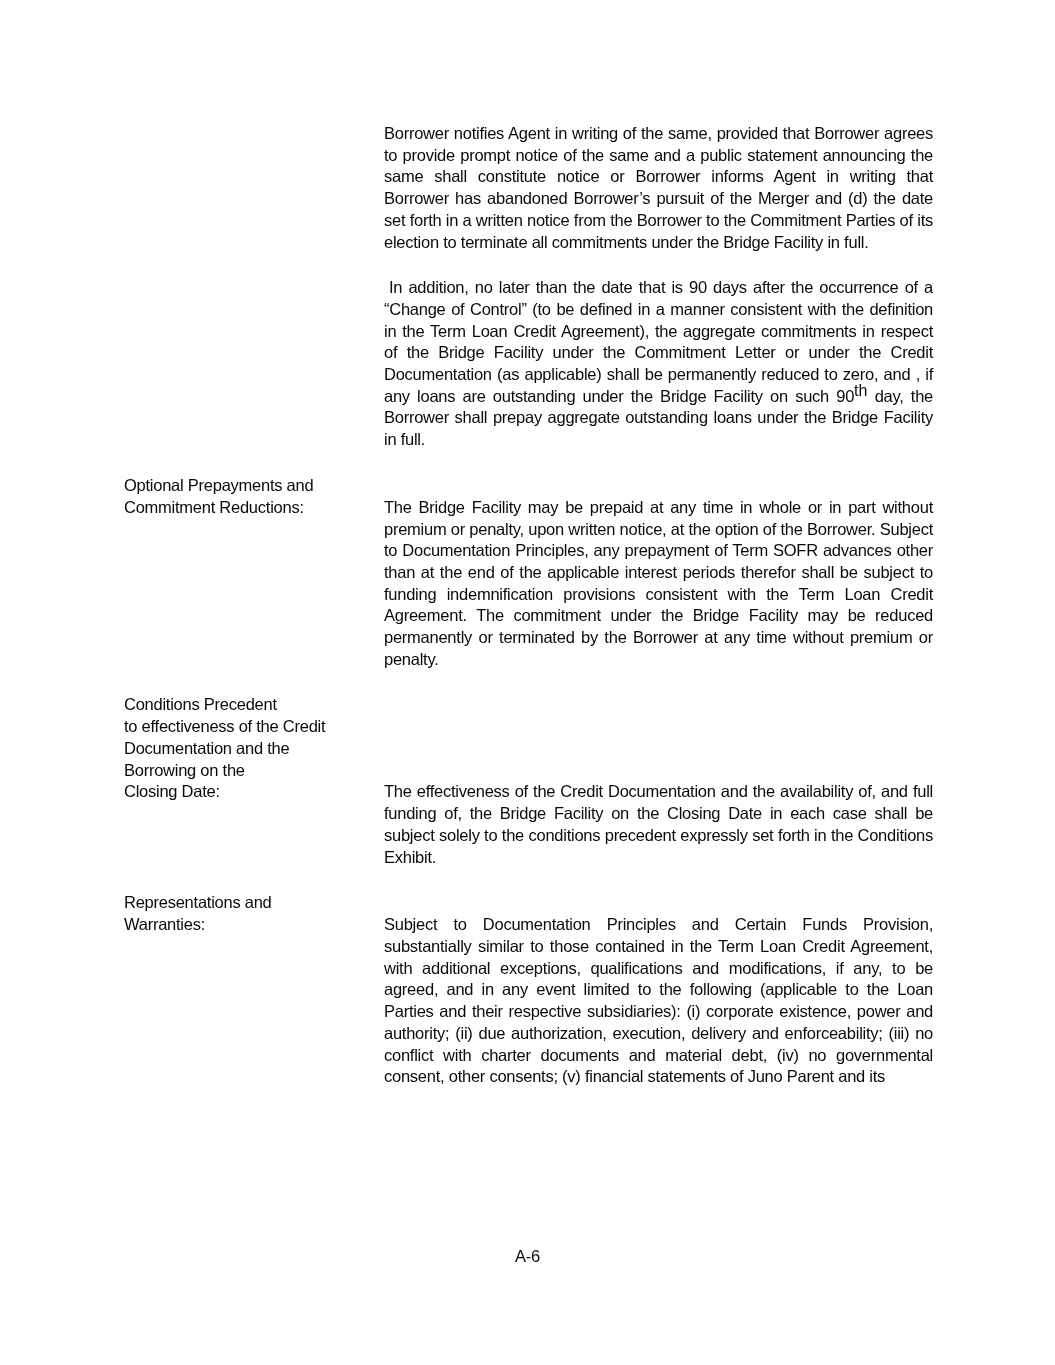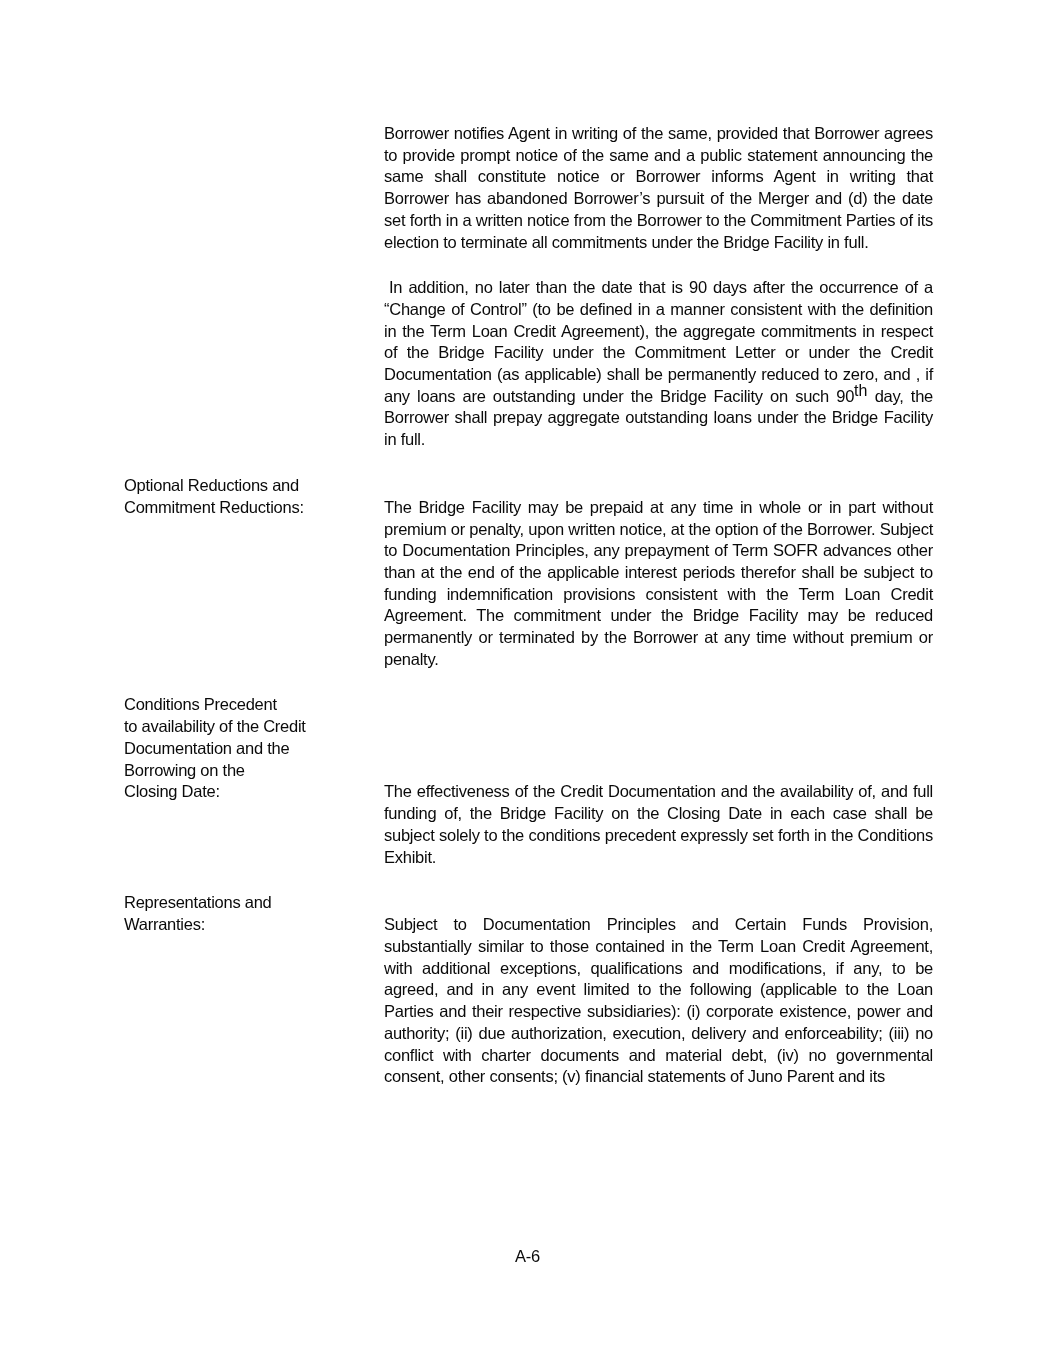--- a/index.html
+++ b/index.html
@@ -73,32 +73,32 @@
     <section class="row">
       <div class="label-col"></div>
       <div class="body-col">
         <p>Borrower notifies Agent in writing of the same, provided that Borrower agrees to provide prompt notice of the same and a public statement announcing the same shall constitute notice or Borrower informs Agent in writing that Borrower has abandoned Borrower’s pursuit of the Merger and (d) the date set forth in a written notice from the Borrower to the Commitment Parties of its election to terminate all commitments under the Bridge Facility in full.</p>
         <p class="indent-sm"><span>In addition, no later than the date that is 90 days after the occurrence of a “Change of Control” (to be defined in a manner consistent with the definition in the Term Loan Credit Agreement), the aggregate commitments in respect of the Bridge Facility under the Commitment Letter or under the Credit Documentation (as applicable) shall be permanently reduced to zero, and , if any loans are outstanding under the Bridge Facility on such 90</span><sup>th</sup><span> day, the Borrower shall prepay aggregate outstanding loans under the Bridge Facility in full.</span></p>
       </div>
     </section>
 
     <section class="row">
       <div class="label-col">
-        <div>Optional Reductions and</div>
+        <div>Optional Prepayments and</div>
         <div>Commitment Reductions:</div>
       </div>
       <div class="body-col offset-1">
         <p>The Bridge Facility may be prepaid at any time in whole or in part without premium or penalty, upon written notice, at the option of the Borrower. Subject to Documentation Principles, any prepayment of Term SOFR advances other than at the end of the applicable interest periods therefor shall be subject to funding indemnification provisions consistent with the Term Loan Credit Agreement.  The commitment under the Bridge Facility may be reduced permanently or terminated by the Borrower at any time without premium or penalty.</p>
       </div>
     </section>
 
     <section class="row">
       <div class="label-col">
         <div>Conditions Precedent</div>
-        <div>to availability of the Credit</div>
+        <div>to effectiveness of the Credit</div>
         <div>Documentation and the</div>
         <div>Borrowing on the</div>
         <div>Closing Date:</div>
       </div>
       <div class="body-col offset-4">
         <p>The effectiveness of the Credit Documentation and the availability of, and full funding of, the Bridge Facility on the Closing Date in each case shall be subject solely to the conditions precedent expressly set forth in the Conditions Exhibit.</p>
       </div>
     </section>
 
     <section class="row">

